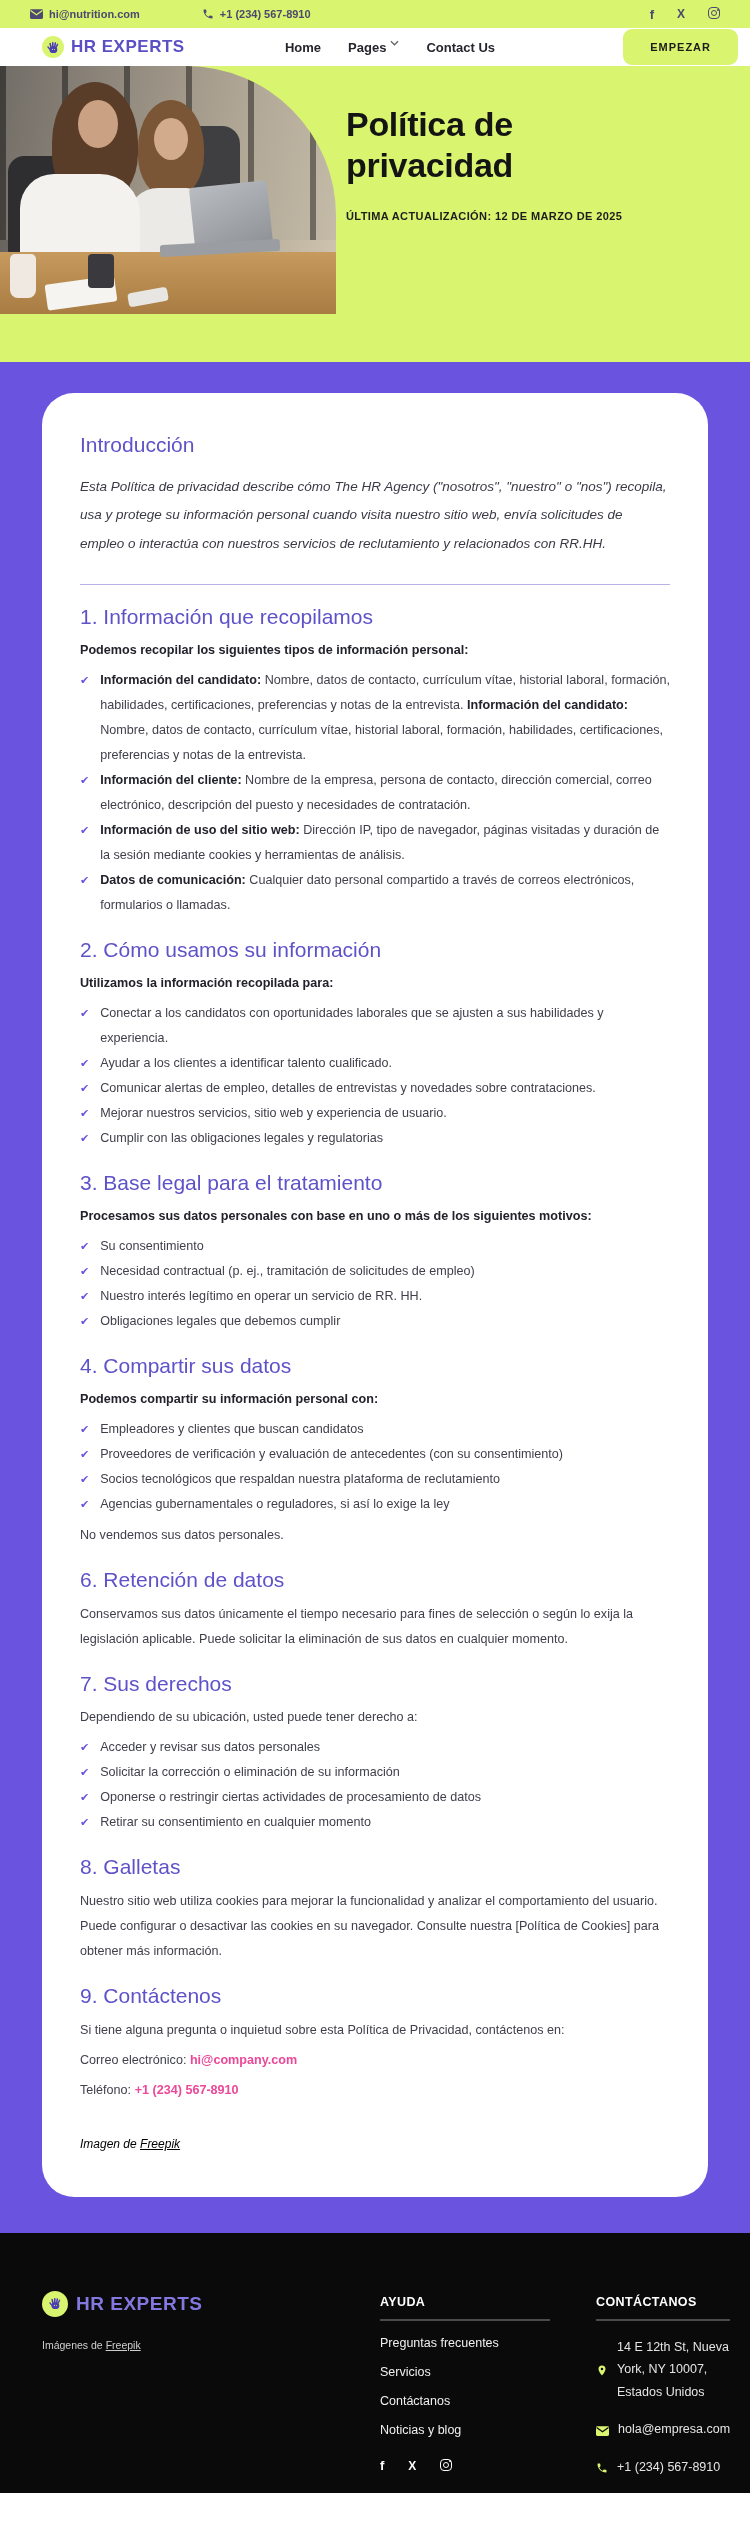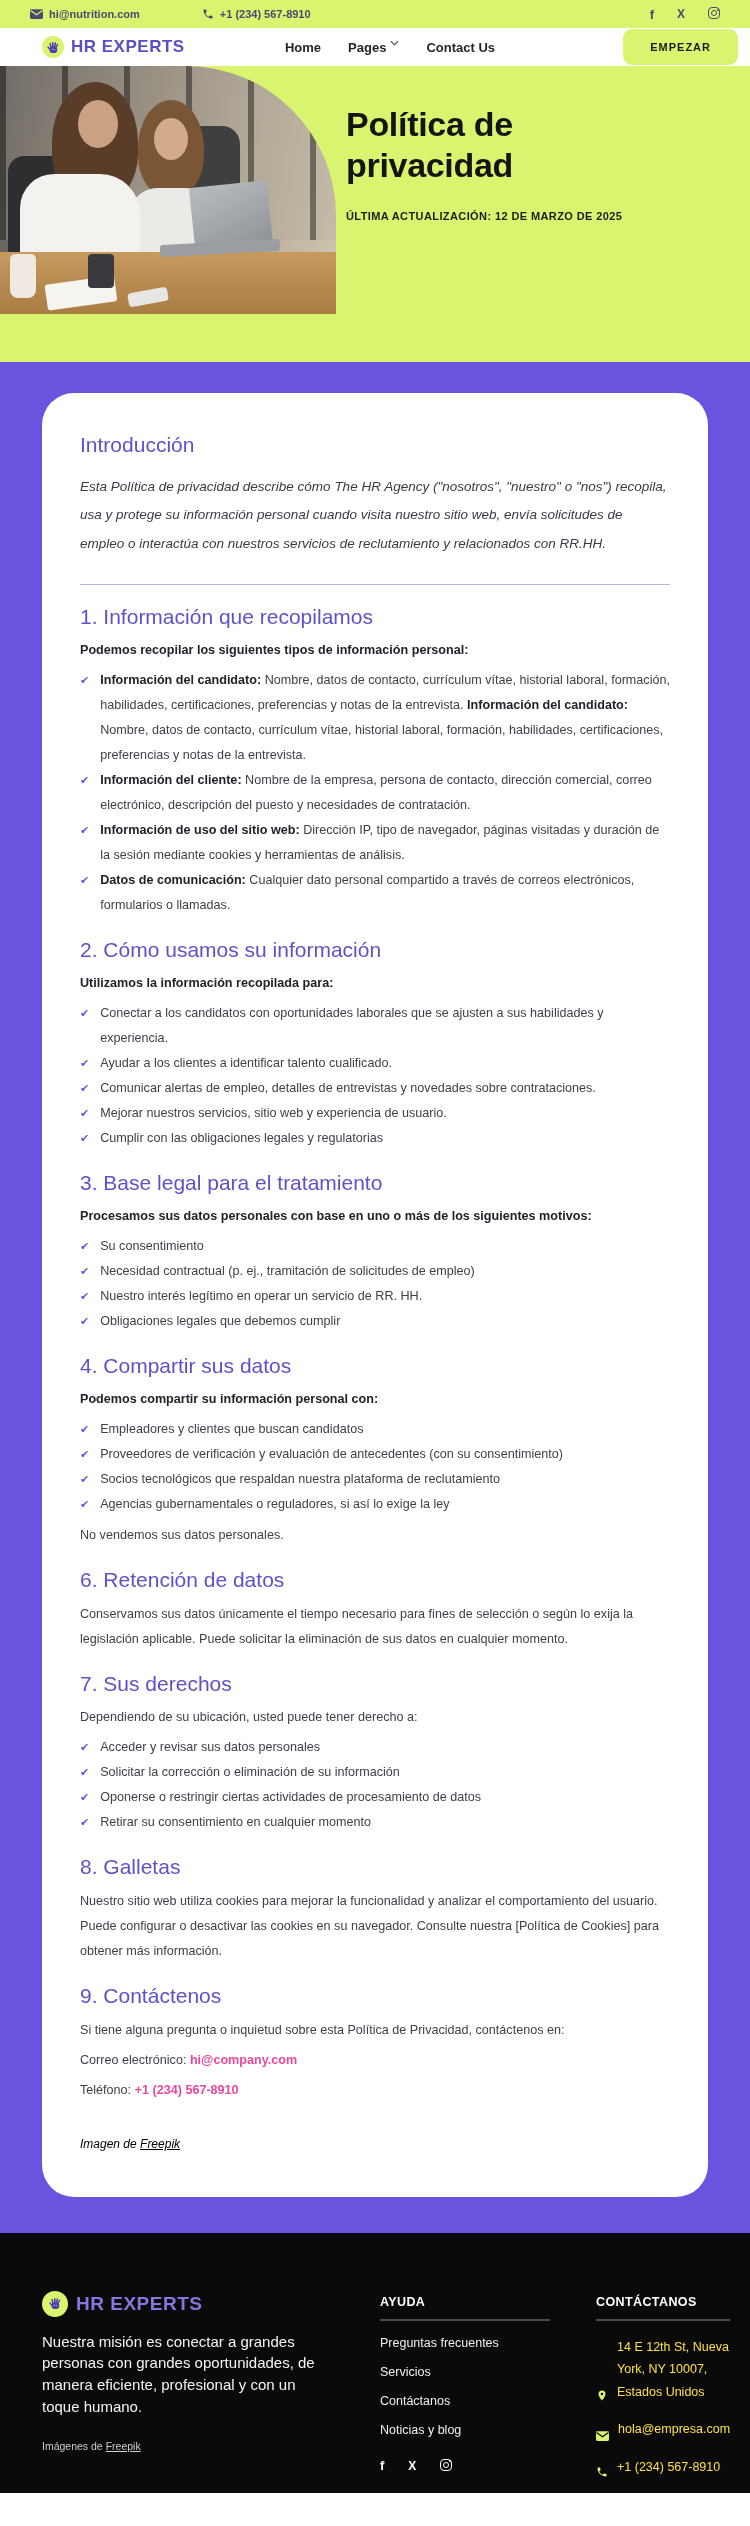--- a/index.html
+++ b/index.html
@@ -87,21 +87,21 @@
   .f-brand{display:flex;align-items:center;gap:8px}
   .f-brand .logo-circle{width:26px;height:26px}
   .f-brand-name{font-size:19px;font-weight:600;color:#8377e0;letter-spacing:.5px}
   .f-mission{margin:14px 0 0;font-size:15px;line-height:1.45;color:#f4f4f4}
   .f-credit{margin-top:22px;font-size:10.5px;color:#cfcfcf}
   .f-credit a{text-decoration:underline}
   .f-title{font-size:12.5px;font-weight:700;letter-spacing:.4px;color:#fff;margin:4px 0 0}
   .f-div{border-bottom:2px solid #4b4b4b;margin:10px 0 6px}
   .f-link{display:block;font-size:12.5px;color:#f0f0f0;margin:15px 0}
   .f-social{display:flex;gap:24px;align-items:center;margin-top:20px;color:#fff}
-  .f-contact-row{display:flex;gap:9px;font-size:12.5px;color:#fde047;margin:15px 0;line-height:1.8;align-items:flex-end}
+  .f-contact-row{display:flex;gap:9px;font-size:12.5px;color:#e5e5e5;margin:15px 0;line-height:1.8;align-items:center}
   .f-contact-row svg{flex:0 0 auto;margin-top:3px}
   .pin-svg{width:12px;height:15px;fill:var(--lime)}
   .phone-svg.lime{fill:var(--lime)}
   .env.lime rect{fill:var(--lime)}
 
   .ig{display:inline-block;width:12px;height:12px;border:1.6px solid currentColor;border-radius:4px;position:relative}
   .ig::before{content:"";position:absolute;inset:2px;border:1.4px solid currentColor;border-radius:50%}
   .ig::after{content:"";position:absolute;top:.5px;right:.5px;width:2px;height:2px;background:currentColor;border-radius:50%}
 </style>
 </head>
@@ -343,21 +343,20 @@
                 <rect x="16.3" y="5.5" width="2.3" height="7" rx="1.1" transform="rotate(24 17.4 9)"></rect>
                 <rect x="3.2" y="9.5" width="2.3" height="6" rx="1.1" transform="rotate(-40 4.3 12.5)"></rect>
                 <ellipse cx="11.8" cy="15.5" rx="6.3" ry="5.4"></ellipse>
               </g>
               <circle cx="10.4" cy="14.8" r="1" fill="#d9f46e"></circle>
               <circle cx="13.8" cy="15.3" r=".8" fill="#d9f46e"></circle>
             </svg>
         </span>
         <span class="f-brand-name" data-interactable="false">HR EXPERTS</span>
       </a>
-      <p class="f-mission" data-interactable="false">Nuestra misión es conectar a grandes personas con grandes oportunidades, de manera eficiente, profesional y con un toque humano.</p>
       <p class="f-credit" data-interactable="false"><span>Imágenes de </span><a data-interactable="true">Freepik</a></p>
     </div>
     <div data-interactable="false">
       <div class="f-title" data-interactable="false">AYUDA</div>
       <div class="f-div" data-interactable="false"></div>
       <a class="f-link" data-interactable="true">Preguntas frecuentes</a>
       <a class="f-link" data-interactable="true">Servicios</a>
       <a class="f-link" data-interactable="true">Contáctanos</a>
       <a class="f-link" data-interactable="true">Noticias y blog</a>
       <div class="f-social" data-interactable="false">

